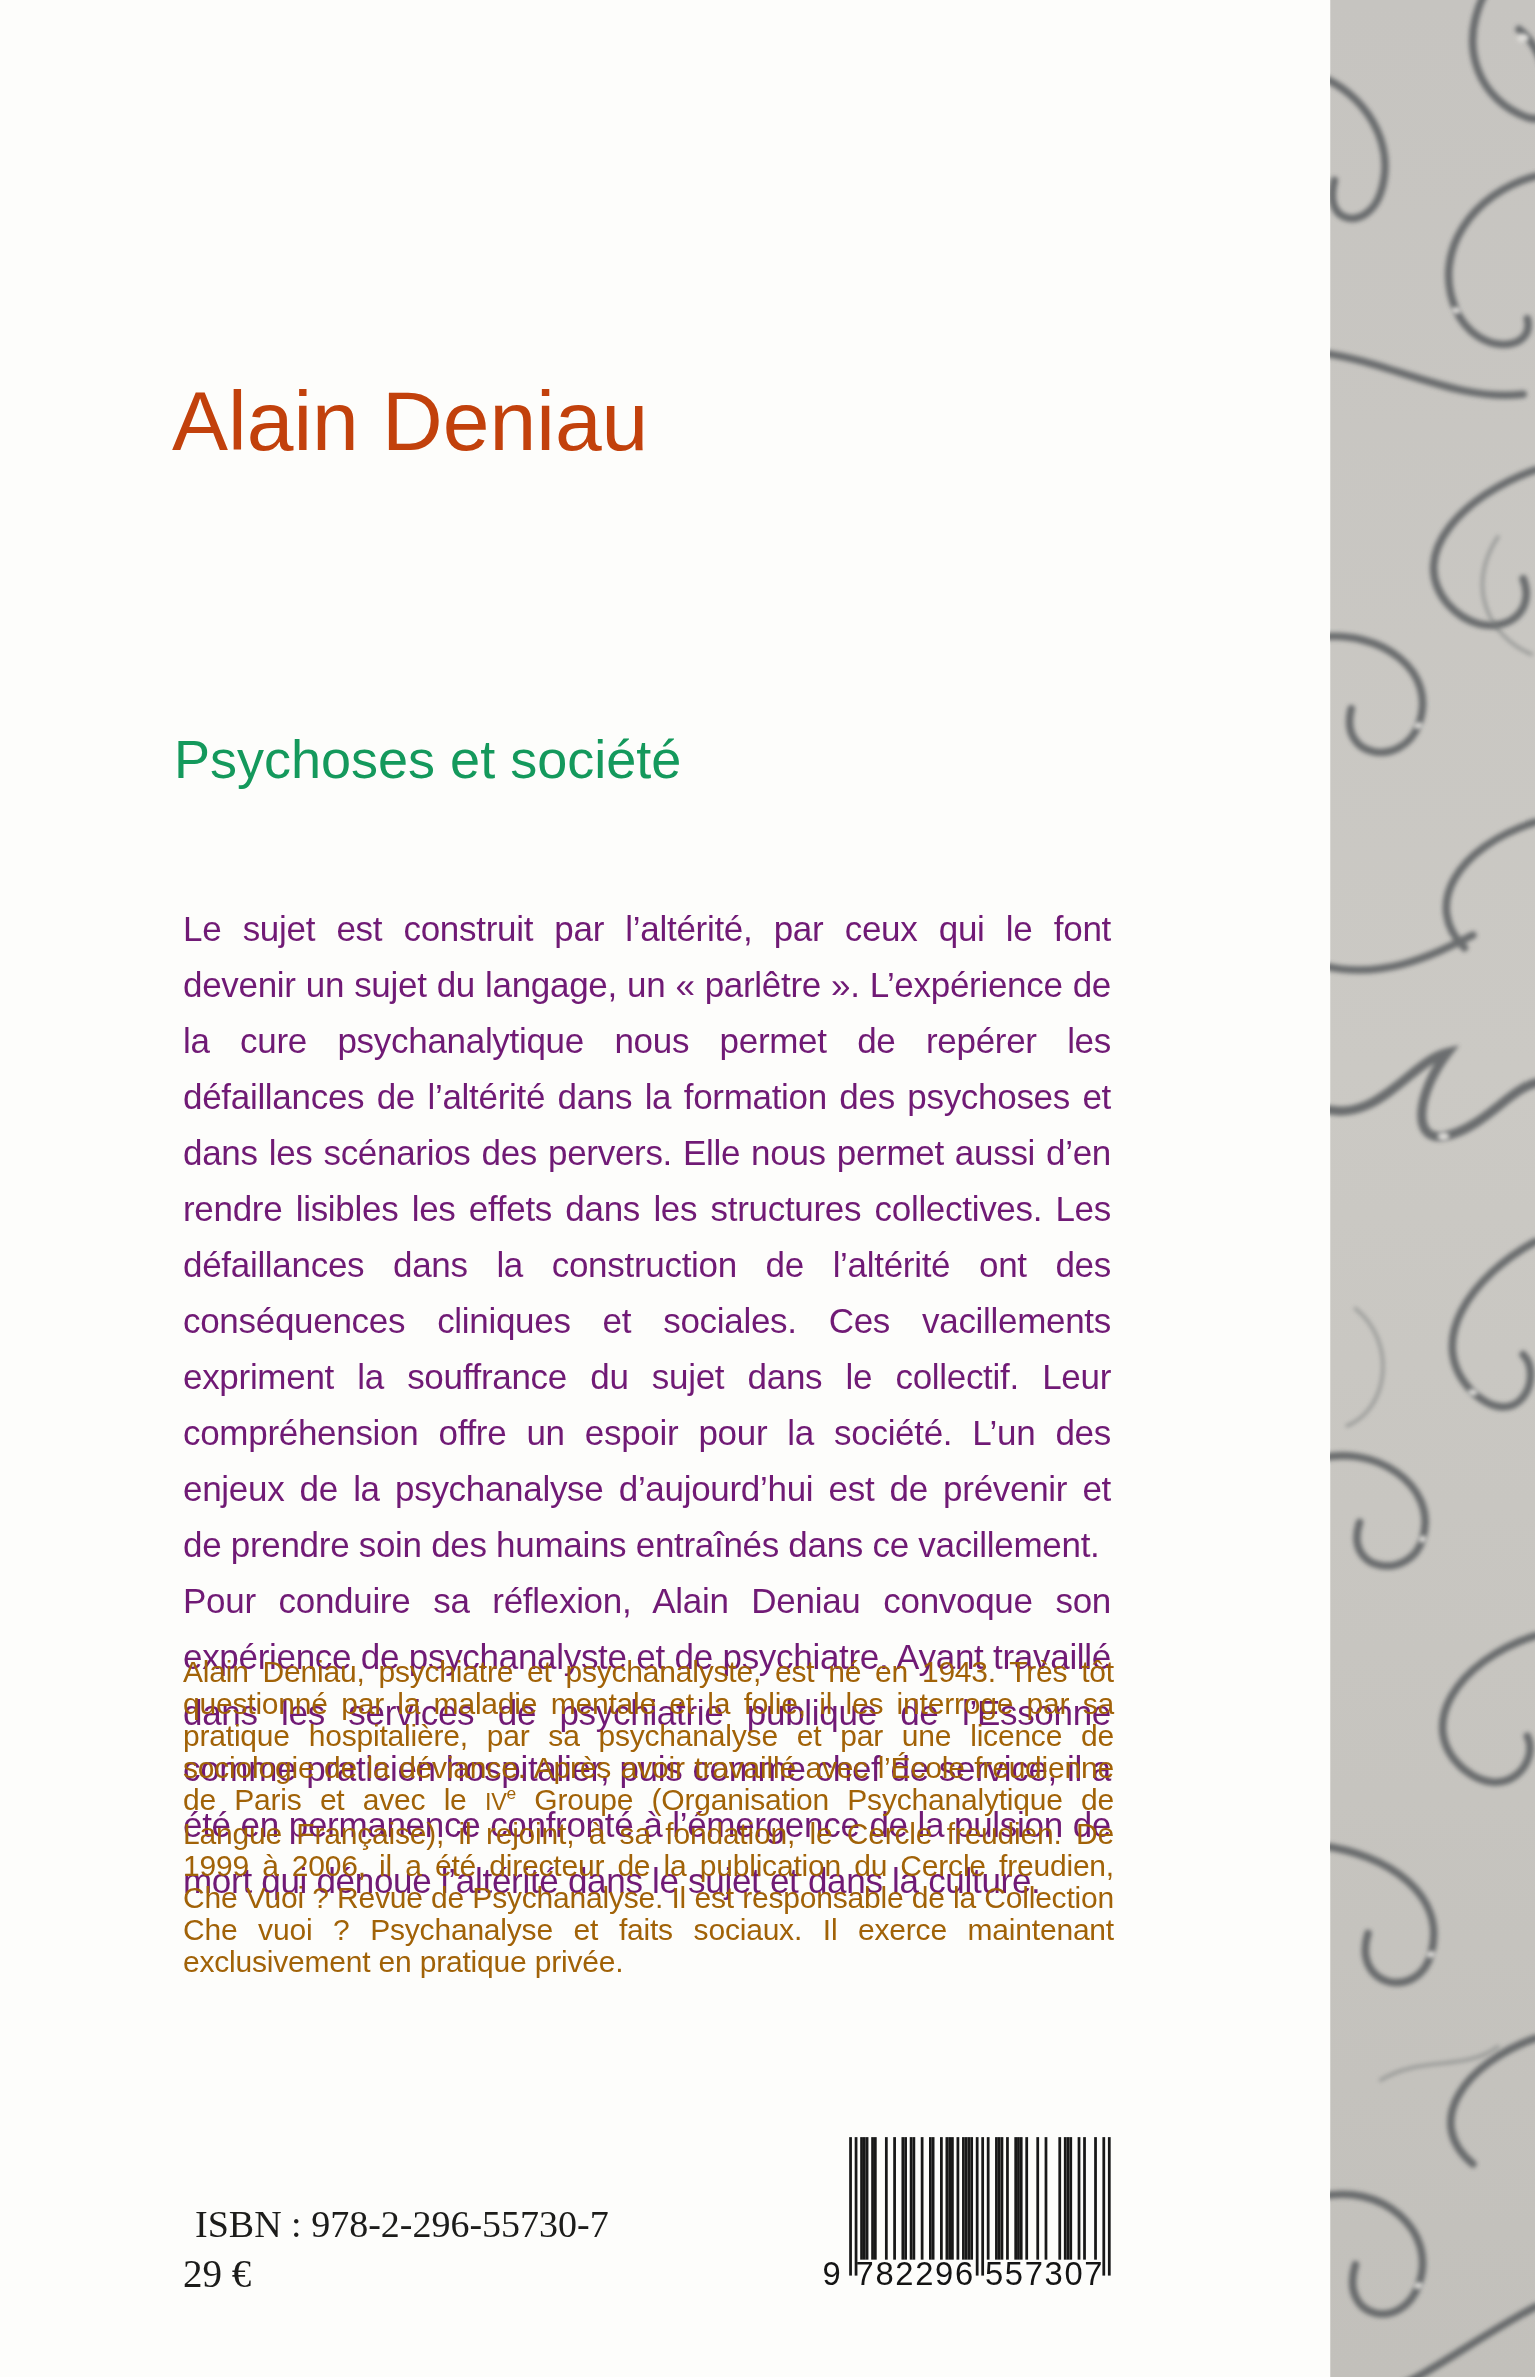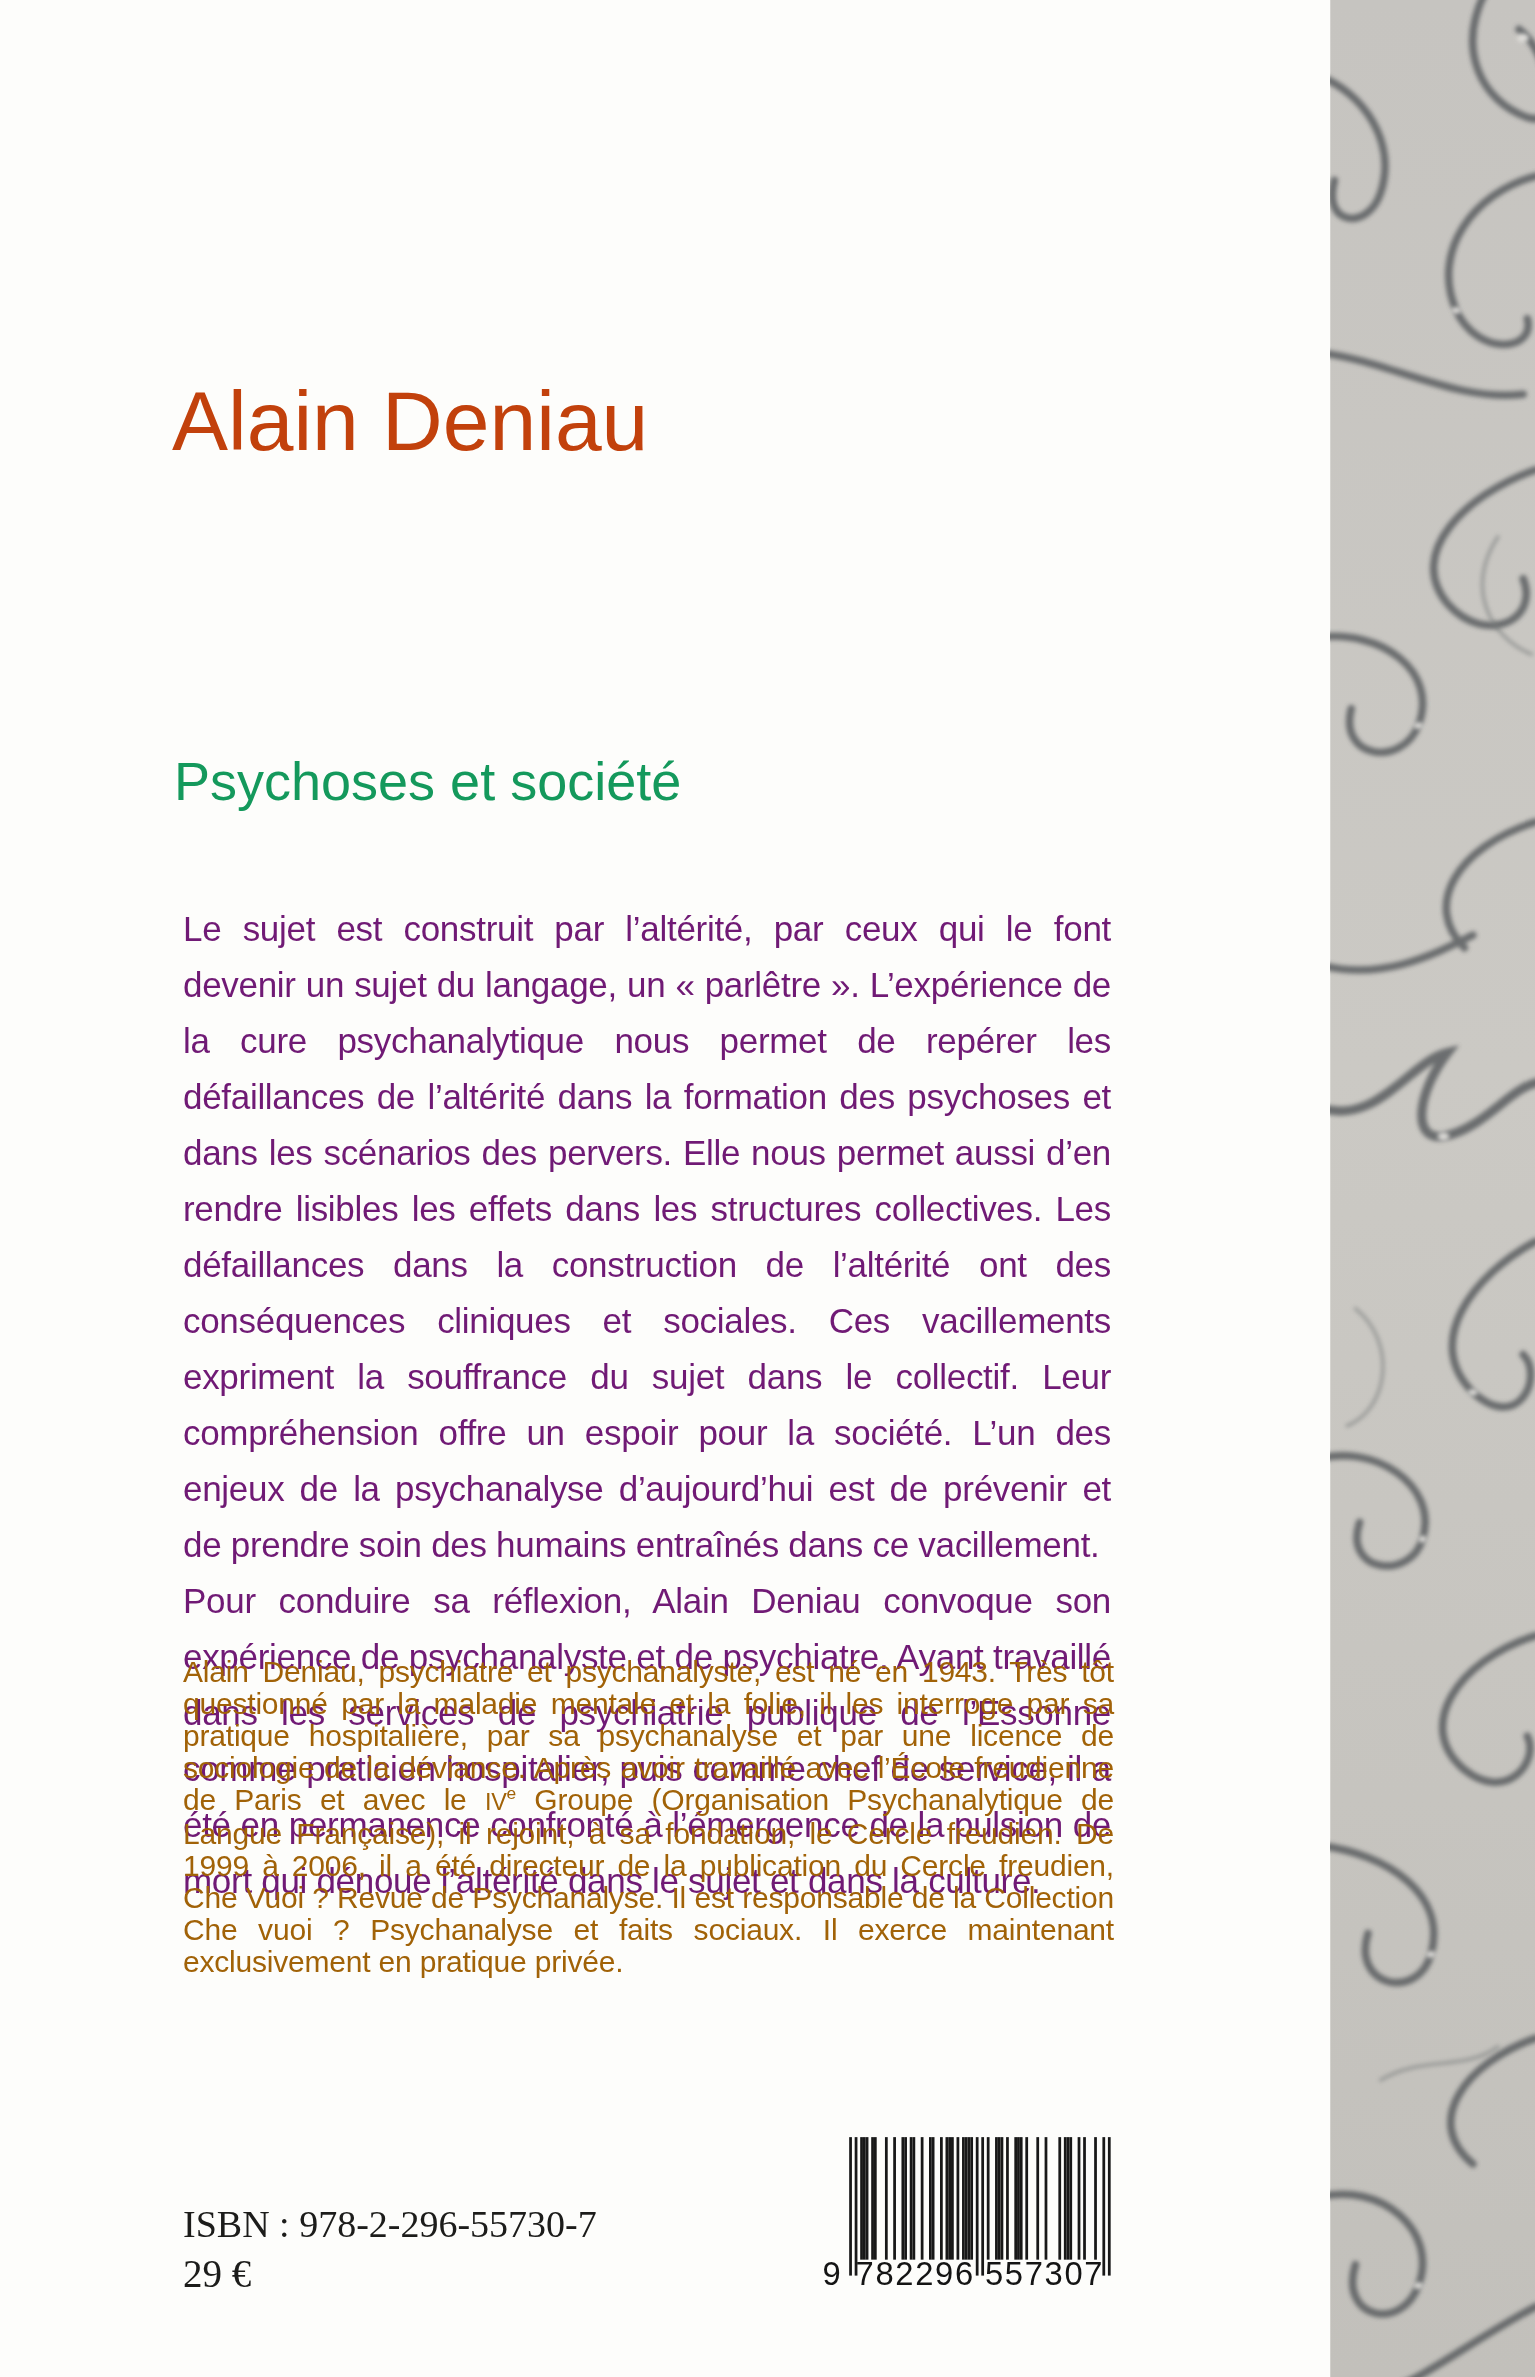--- a/index.html
+++ b/index.html
@@ -13,39 +13,39 @@
   .author{
     left:172px;top:373px;
     font-size:84px;color:#c2410c;letter-spacing:0px;white-space:nowrap;
   }
   .title{
     left:166px;top:527px;
     font-size:114px;line-height:92px;font-weight:700;color:#14995c;
     letter-spacing:-3.4px;white-space:nowrap;
   }
   .subtitle{
-    left:174px;top:750px;
+    left:174px;top:728px;
     font-size:54px;color:#14995c;font-weight:400;white-space:nowrap;
   }
   .synopsis{
     left:183px;top:901px;width:928px;
     font-size:35px;line-height:56px;color:#701a75;
     text-align:justify;letter-spacing:-0.3px;
   }
   .synopsis p{margin:0;}
   .bio{
     left:183px;top:1656px;width:931px;
     font-size:30px;line-height:32px;color:#a16207;
     text-align:justify;letter-spacing:-0.2px;
   }
   .bio .ordinal{font-size:0.78em;}
   .bio sup{font-size:0.58em;line-height:0;}
   
   .isbn{
-    left:183px;top:2202px;
+    left:195px;top:2202px;
     font-family:"Liberation Serif", serif;font-size:38px;color:#1c1c1a;
     white-space:nowrap;
   }
   .price{
     left:183px;top:2251px;
     font-family:"Liberation Serif", serif;font-size:39px;color:#1c1c1a;
     white-space:nowrap;
   }
   .barcode{left:824px;top:2137px;}
   .barcode rect{fill:#181818;}

